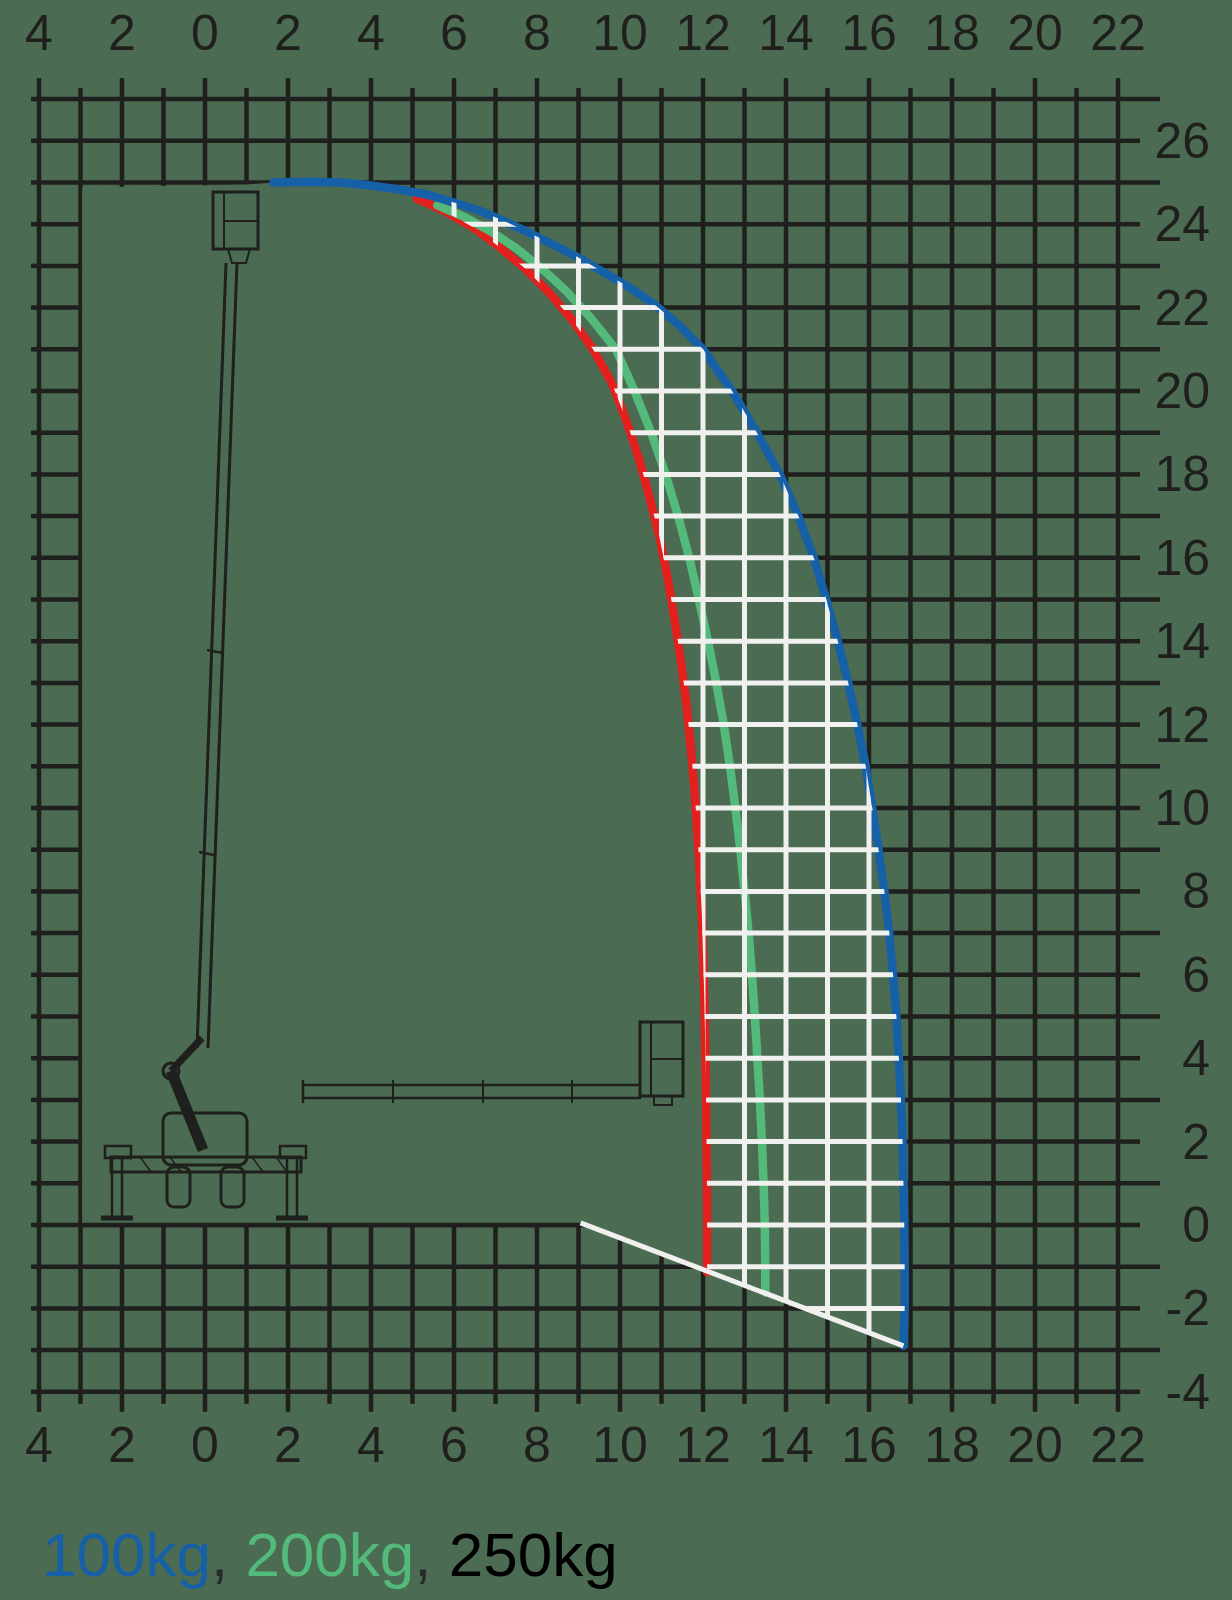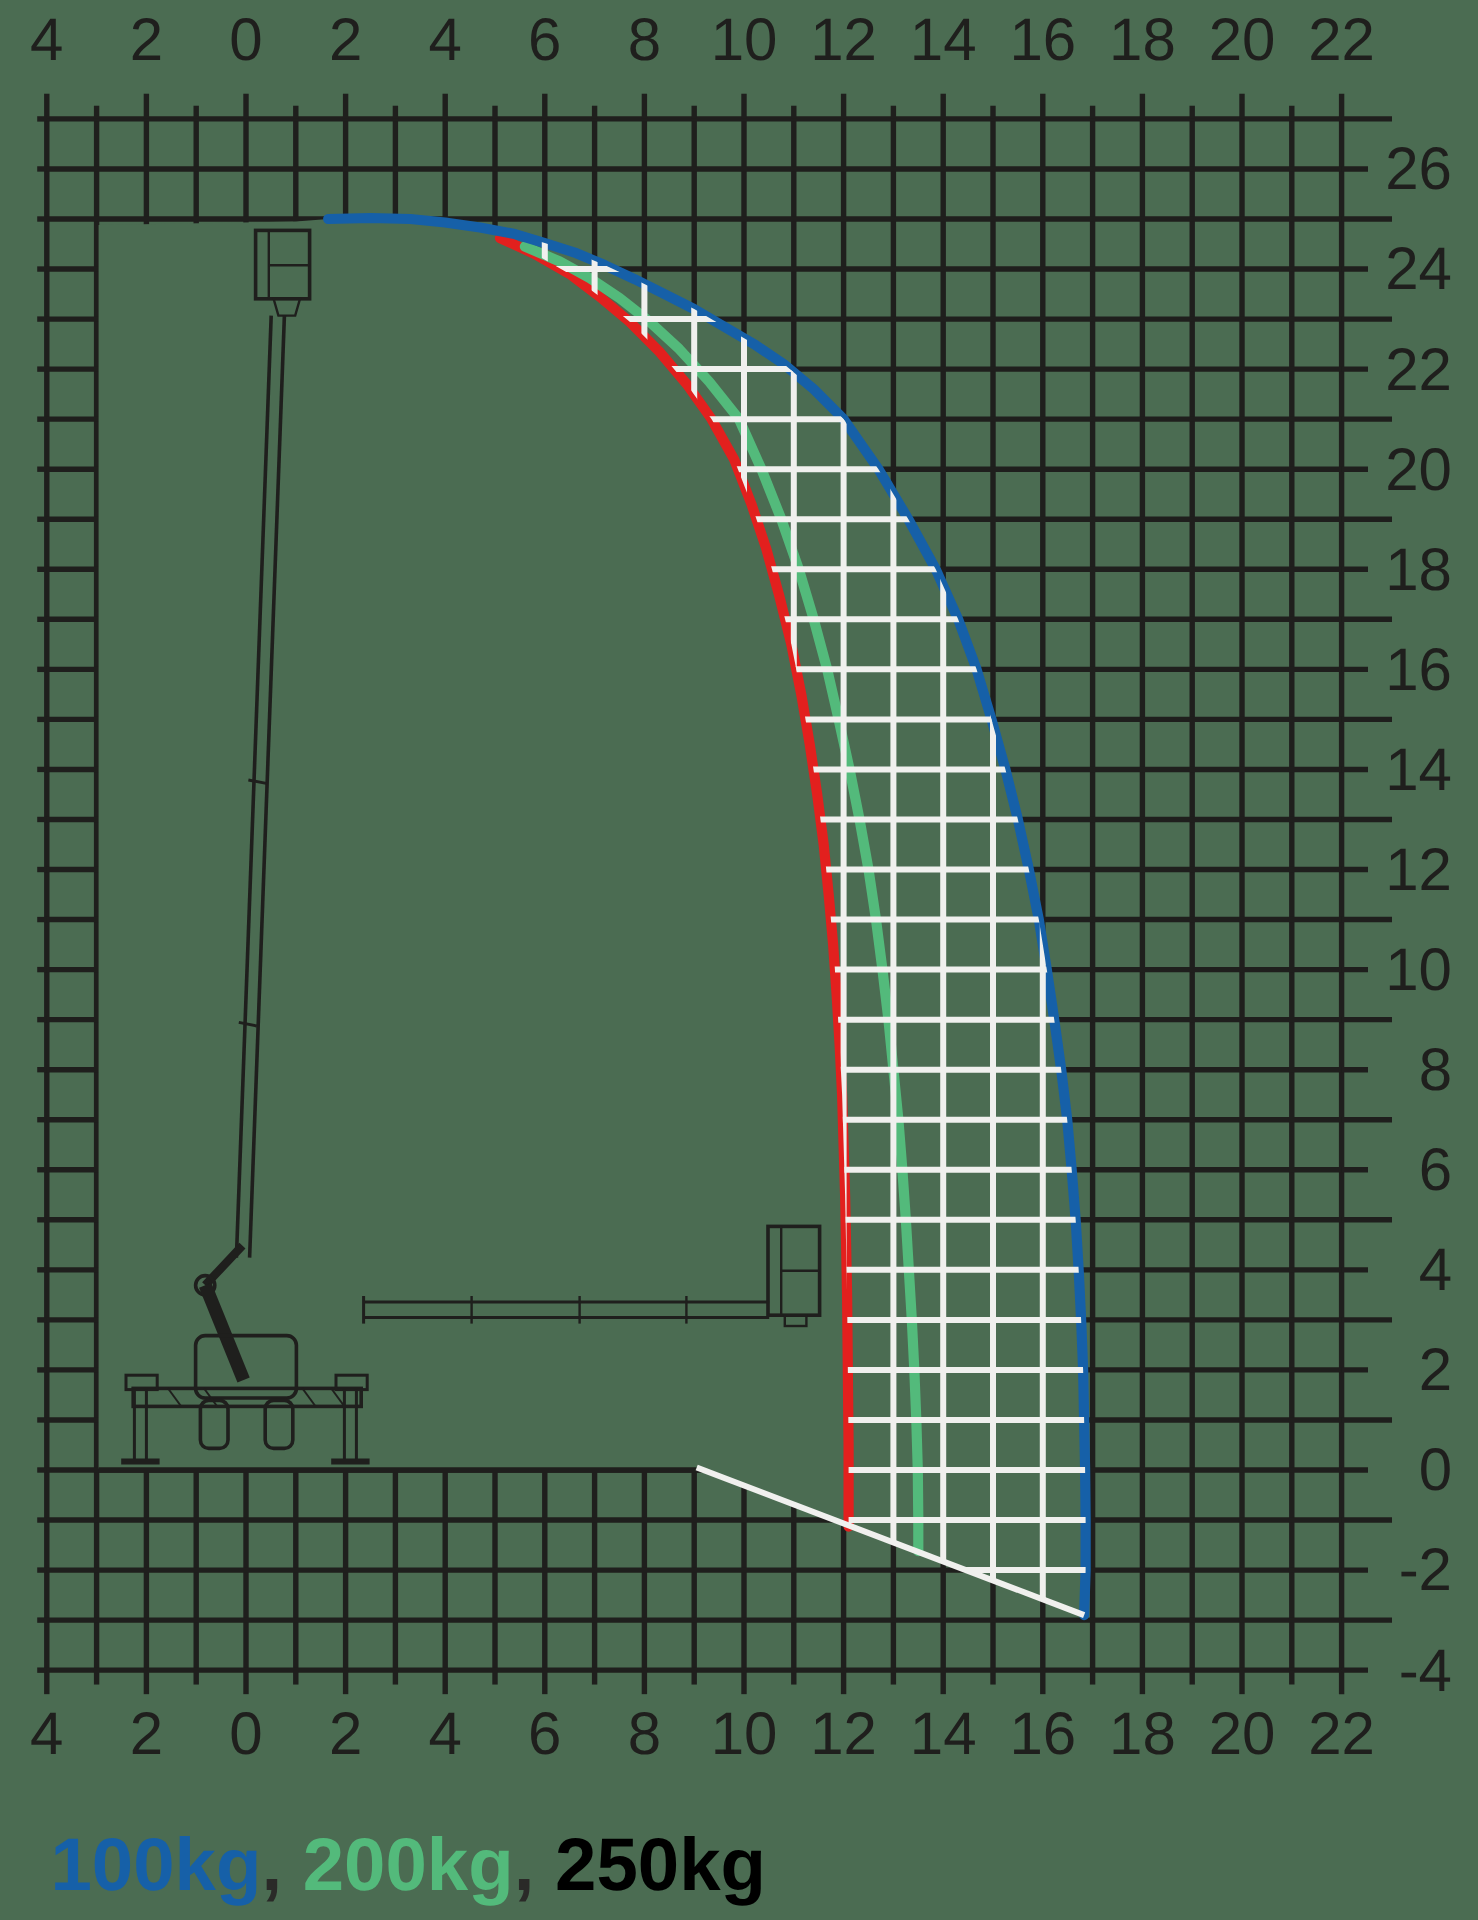--- a/index.html
+++ b/index.html
@@ -1,21 +1,21 @@
 <!DOCTYPE html>
 <html><head>
 <meta charset="utf-8">
 <style>
   html,body{margin:0;padding:0;background:#4b6c52;}
   .stage{position:relative;width:1232px;height:1600px;background:#4b6c52;
          font-family:"Liberation Sans",sans-serif;overflow:hidden;}
   .stage svg{position:absolute;left:0;top:0;}
   .legend{position:absolute;left:42px;top:1519px;font-size:62px;line-height:1.15;
           font-family:"Liberation Sans",sans-serif;white-space:pre;}
-  .legend span{display:inline;font-weight:bold;}
+  .legend span{display:inline;}
 </style>
 </head>
 <body>
 
 <div class="stage">
   <div id="chart-holder">
       <svg width="1232" height="1600" viewBox="0 0 1232 1600">
         <g stroke="#1f1f1d" stroke-width="4.5">
           <line x1="39" y1="99.09999999999991" x2="39" y2="1391.8"></line>
           <line x1="80.5" y1="99.09999999999991" x2="80.5" y2="1391.8"></line>

